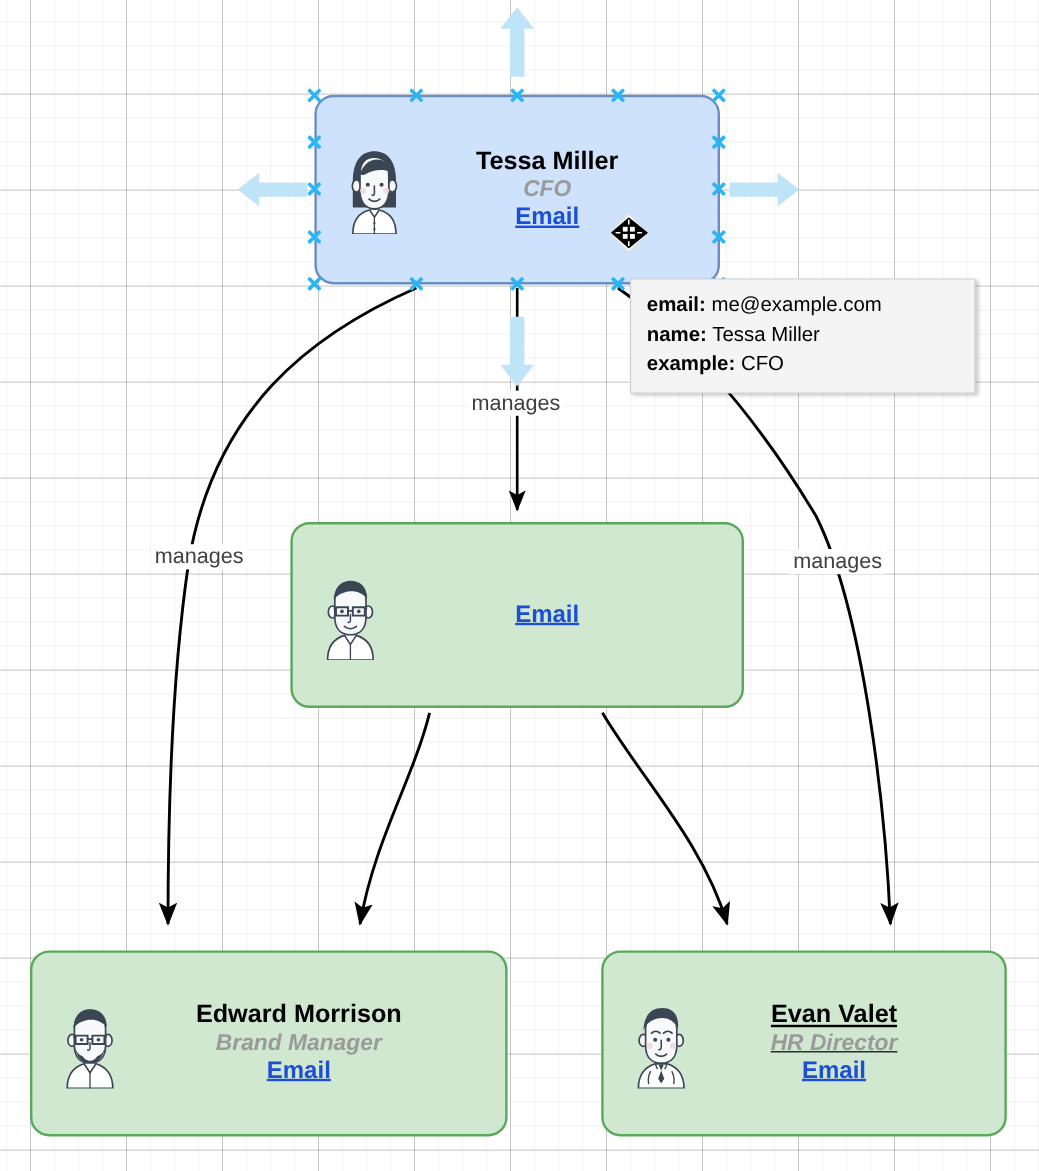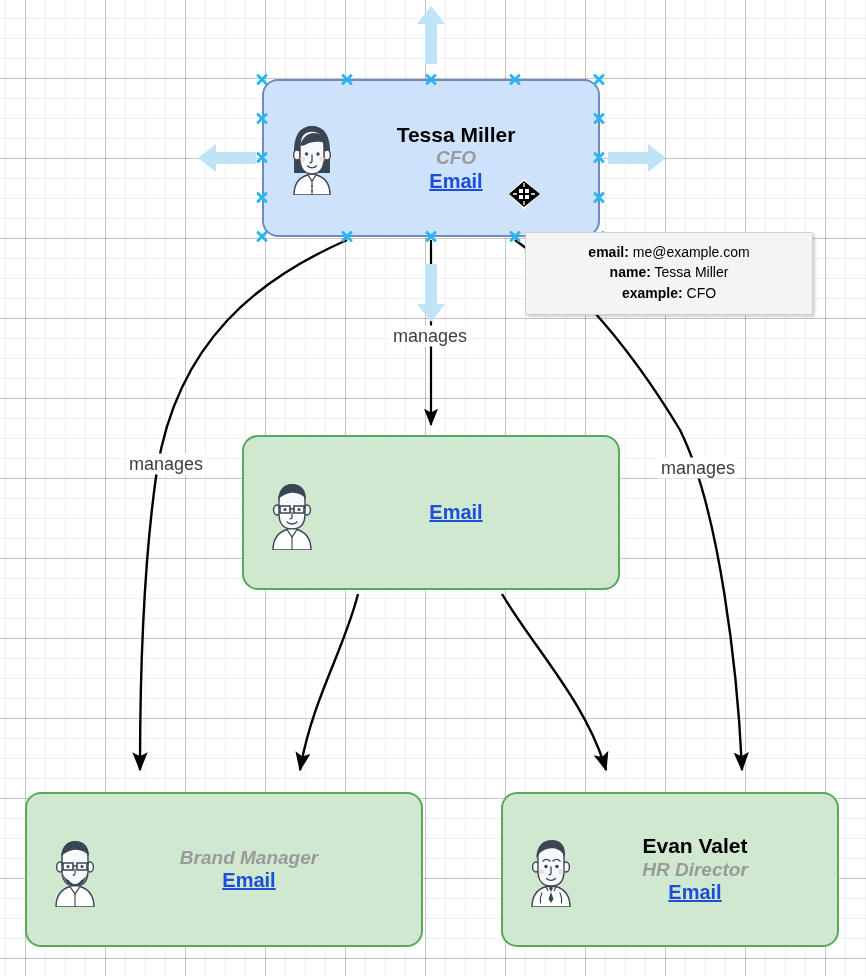--- a/index.html
+++ b/index.html
@@ -127,24 +127,23 @@
     position: absolute;
     left: 525px;
     top: 232px;
     width: 288px;
     box-sizing: border-box;
     background: #f4f4f4;
     border: 1px solid #d0d0d0;
     border-radius: 2px;
     box-shadow: 2px 2px 3px rgba(0,0,0,0.18);
     padding: 9px 13px 11px 13px;
-    font-size: 14px;
+    font-size: 17px;
     color: #000000;
     line-height: 1.45;
-    text-align: center;
   }
   #tooltip .tip-key { font-weight: bold; }
 
   
   #move-cursor {
     position: absolute;
     left: 507px;
     top: 177px;
     width: 34px;
     height: 34px;
@@ -248,26 +247,27 @@
         <path d="M40,31 L42,31" stroke="#3b4654" stroke-width="1.4"></path>
         <circle cx="21" cy="33.5" r="1.5" fill="#3b4654"></circle>
         <circle cx="35" cy="33.5" r="1.5" fill="#3b4654"></circle>
         <path d="M28,36 L28,40.5 C28,41.8 27,42.4 26,42" fill="none" stroke="#3b4654" stroke-width="1.2" stroke-linecap="round"></path>
         <path d="M9,74 C9,62 15,56 23,53.5 L33,53.5 C41,56 47,62 47,74 Z" fill="#ffffff" stroke="#3b4654" stroke-width="1.4"></path>
         <path d="M23,53.5 L28,61 L33,53.5" fill="#ffffff" stroke="#3b4654" stroke-width="1.3"></path>
         <path d="M28,61 L28,74" fill="none" stroke="#3b4654" stroke-width="1.1"></path>
       </g>
     </svg>
     <div class="node-text">
+      <div class="node-name">Edward Morrison</div>
       <div class="node-role">Brand Manager</div>
       <a class="node-link" href="#">Email</a>
     </div>
   </div>
 
-  <div class="node green" style="left:501px; top:792px; width:338px; height:155px;">
+  <div class="node green" style="left:501px; top:792px; width:338px; height:155px;text-decoration:underline;">
     <svg class="node-avatar" viewBox="0 0 56 74" xmlns="http://www.w3.org/2000/svg">
       <g>
         <ellipse cx="13" cy="34" rx="3.4" ry="5" fill="#f7f9fa" stroke="#3b4654" stroke-width="1.4"></ellipse>
         <ellipse cx="43" cy="34" rx="3.4" ry="5" fill="#f7f9fa" stroke="#3b4654" stroke-width="1.4"></ellipse>
         <path d="M15,25 C15,14 20,9 28,9 C36,9 41,14 41,25 L41,38 C41,48 36,53 28,53 C20,53 15,48 15,38 Z" fill="#f7f9fa" stroke="#3b4654" stroke-width="1.4"></path>
         <path d="M13,26 C14,12 20,7 29,7 C37,7 43,12 42,24 C38,16 31,14 24,16 C18,18 15,21 13,26 Z" fill="#3b4654"></path>
         <path d="M20,28 C22,26 25,26 27,28" fill="none" stroke="#3b4654" stroke-width="1.5" stroke-linecap="round"></path>
         <path d="M30,28 C32,26 35,26 37,28" fill="none" stroke="#3b4654" stroke-width="1.5" stroke-linecap="round"></path>
         <circle cx="23" cy="33.5" r="1.7" fill="#3b4654"></circle>
         <circle cx="34" cy="33.5" r="1.7" fill="#3b4654"></circle>

